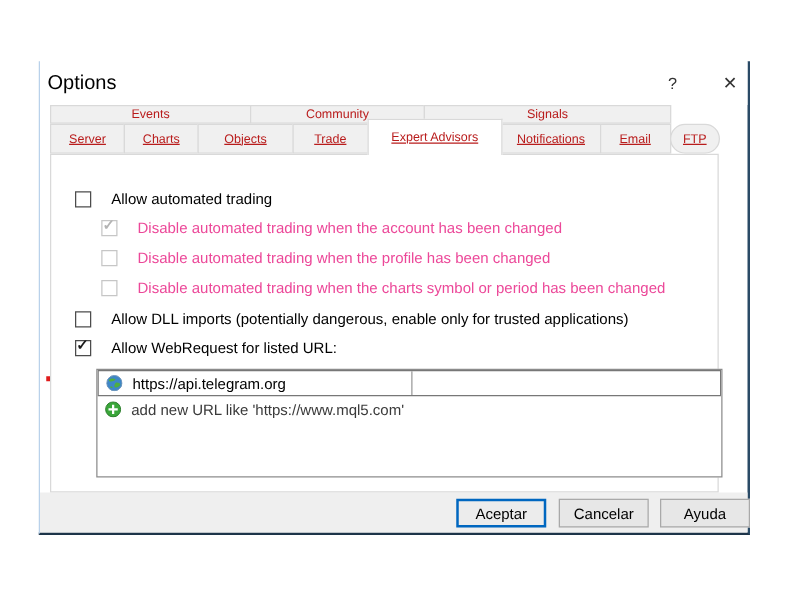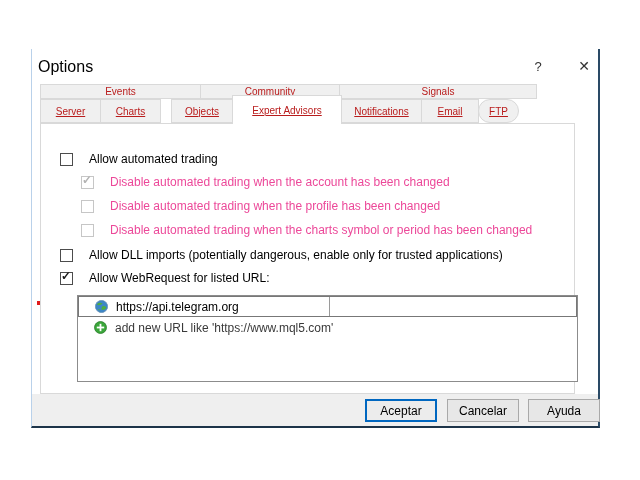--- a/index.html
+++ b/index.html
@@ -23,21 +23,21 @@
   .tabstrip { position:absolute; left:8px; top:35px; width:535px; }
   .tabrow { display:flex; align-items:flex-start; }
   .tab { background:#f0f0f0; border:1px solid #d9d9d9; margin-right:-1px;
          display:flex; align-items:center; justify-content:center;
          font-size:10px; color:#b91c1c; white-space:nowrap; }
   .row1 .tab { height:15px; }
   .row2 .tab { height:24px;text-decoration:underline; }
   .tab.active { position:relative; z-index:3; background:#fff;
                 height:29px; margin-top:-4px; border-bottom:none; }
   .w-events{width:161px;} .w-community{width:140px;} .w-signals{width:198px;}
-  .w-server{width:61px;} .w-charts{width:61px;} .w-objects{width:62px;margin-left:11px;}
+  .w-server{width:61px;} .w-charts{width:61px;} .w-objects{width:78px;}
   .w-trade{width:62px;} .w-expert{width:110px;} .w-notif{width:81px;}
   .w-email{width:58px;} .w-ftp{width:41px;border-radius:12px;}
 
   
   .tabpage { position:absolute; left:8px; top:74px; width:535px; height:271px;
              background:#fff; border:1px solid #d9d9d9; z-index:1; }
 
   
   .cbrow { position:absolute; display:flex; align-items:center; gap:16px; height:14px; }
   .cbbox { width:13px; height:13px; background:#fff; border:1px solid #4c4c4c;
@@ -46,21 +46,21 @@
                   font-weight:bold; color:#1a1a1a; line-height:13px; }
   .cblabel { font-size:12px; color:#000; white-space:nowrap; }
   .cbrow.disabled .cbbox { border-color:#c6c6c6; }
   .cbrow.disabled .cbbox .check { color:#b3b3b3; }
   .cbrow.disabled .cblabel { color:#ec4899; }
 
   
   .urllist { position:absolute; left:36px; top:171px; width:501px; height:87px;
              background:#fff; border:1px solid #8c8c8c; }
   .urlrow { position:absolute; left:0; width:100%; height:21px; display:flex;
-            align-items:center; gap:8px; padding-left:16px; font-size:12px; color:#000; }
+            align-items:center; gap:8px; padding-left:6px; font-size:12px; color:#000; }
   .urlrow.selected { border:1px solid #777; background:#fff; }
   .urlrow .coldiv { position:absolute; left:250px; top:0; width:1px; height:100%;
                     background:#9a9a9a; }
   .urlrow.addnew { top:21px; color:#3a3a3a; }
   .icon13 { width:13px; height:13px; flex:0 0 13px; display:block; }
 
   
   .arrow { position:absolute; left:36px; top:295px; width:42px; height:16px; }
 
   
@@ -88,20 +88,21 @@
     <div class="tabstrip">
       <div class="tabrow row1">
         <div class="tab w-events">Events</div>
         <div class="tab w-community">Community</div>
         <div class="tab w-signals">Signals</div>
       </div>
       <div class="tabrow row2">
         <div class="tab w-server">Server</div>
         <div class="tab w-charts">Charts</div>
         <div class="tab w-objects">Objects</div>
+        <div class="tab w-trade">Trade</div>
         <div class="tab active w-expert">Expert Advisors</div>
         <div class="tab w-notif">Notifications</div>
         <div class="tab w-email">Email</div>
         <div class="tab w-ftp">FTP</div>
       </div>
     </div>
 
     <div class="tabpage">
 
       <div class="cbrow" style="left:19px; top:28px;">

